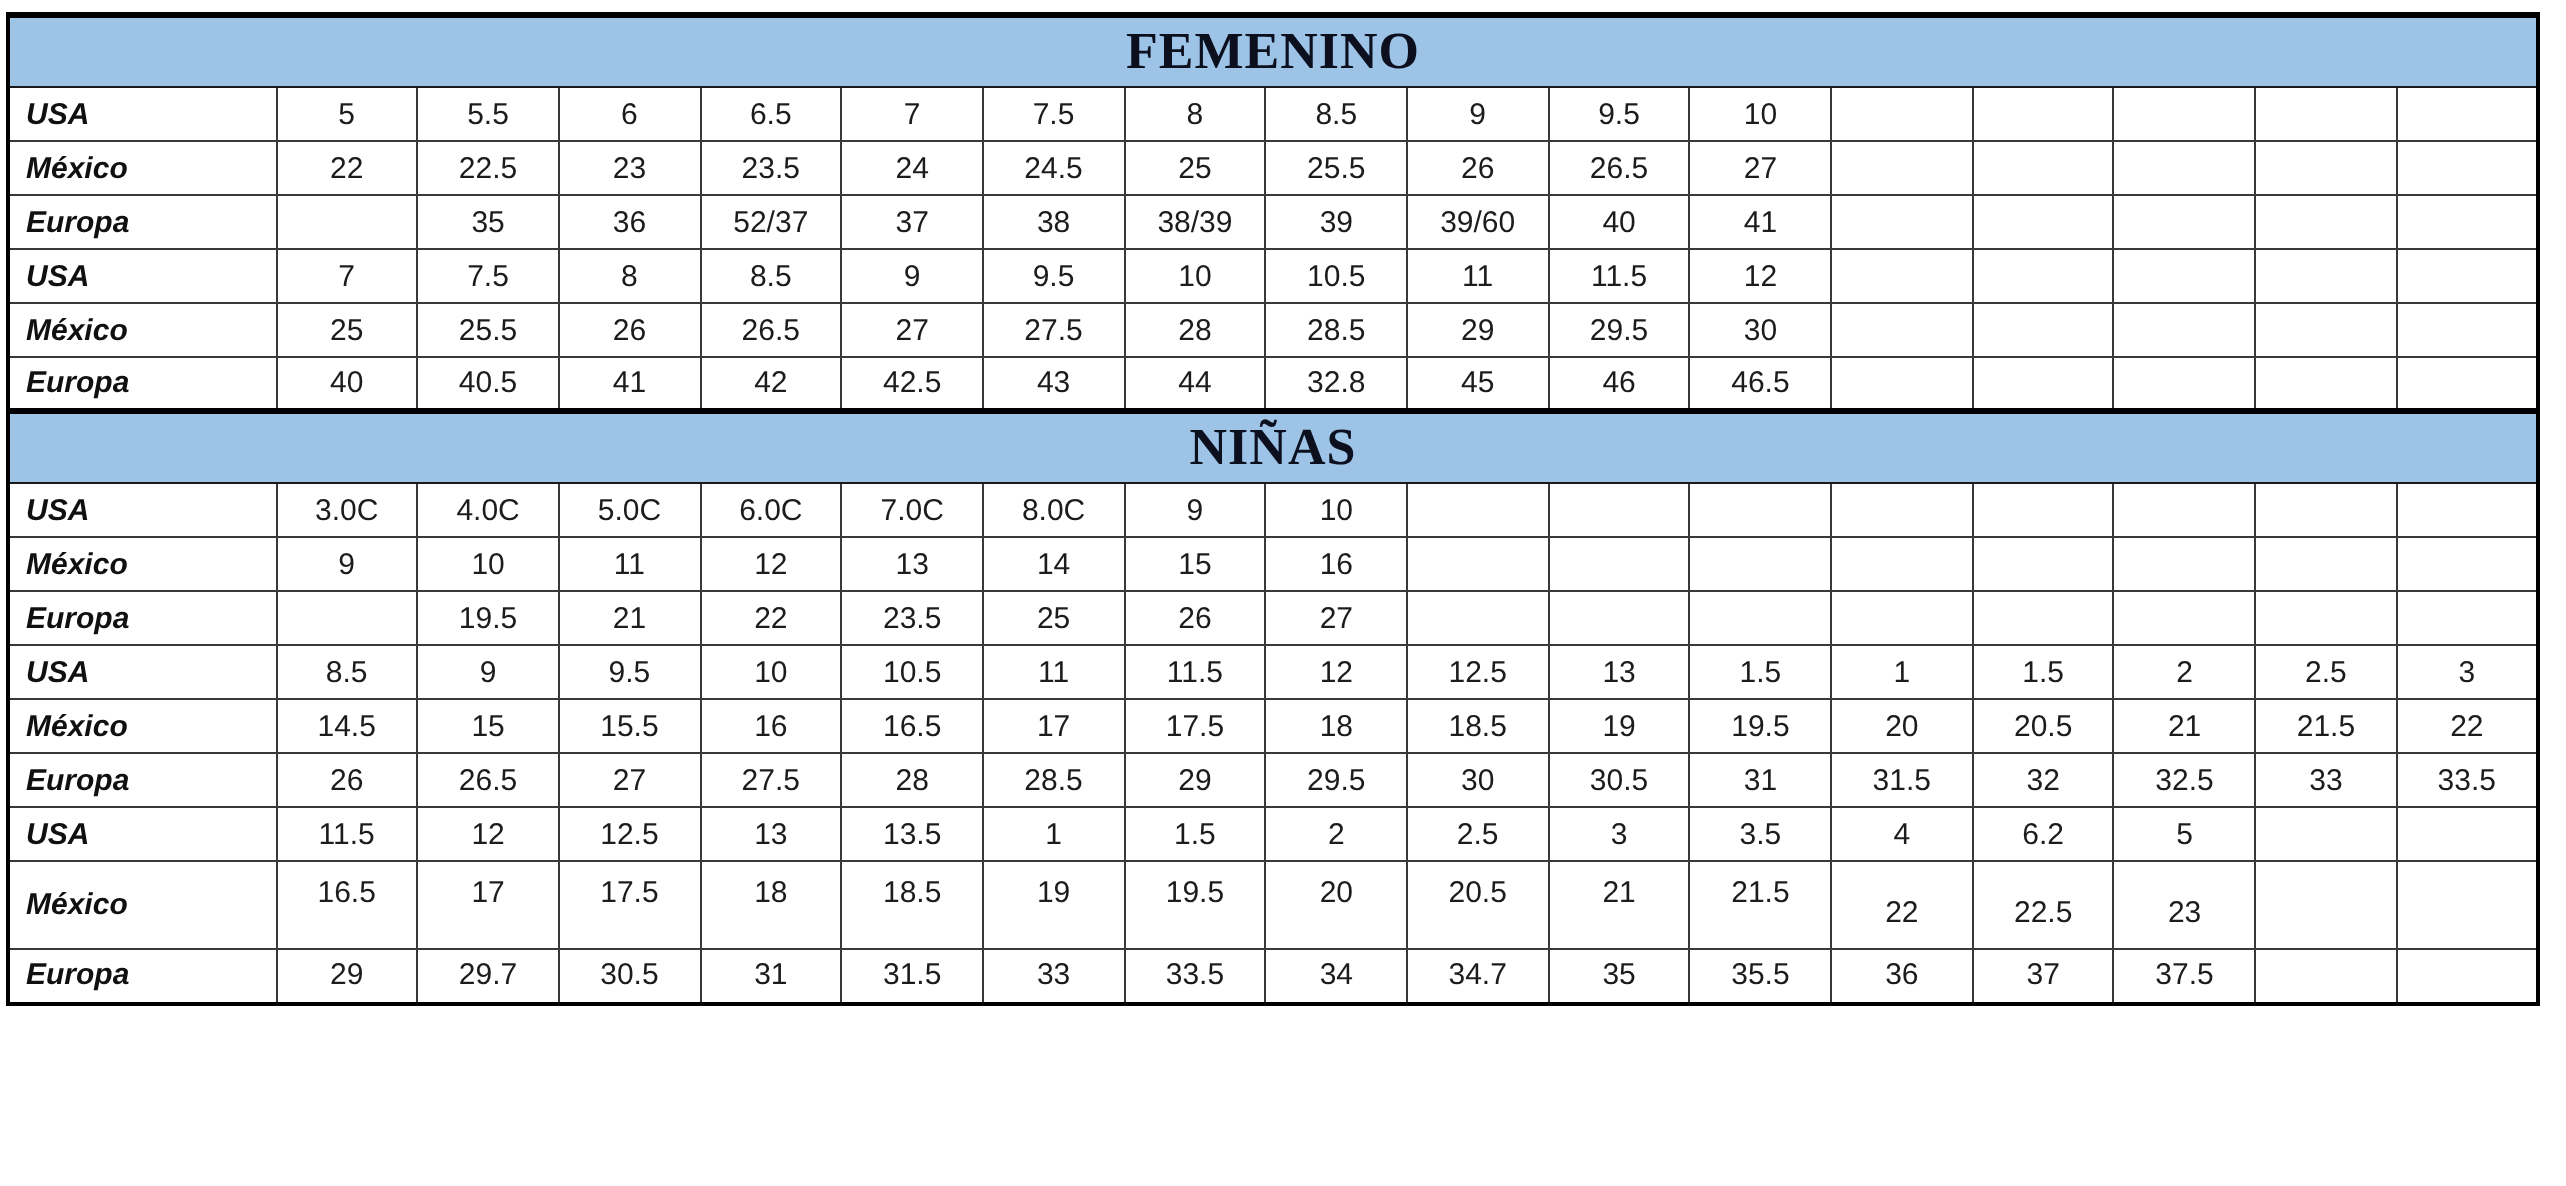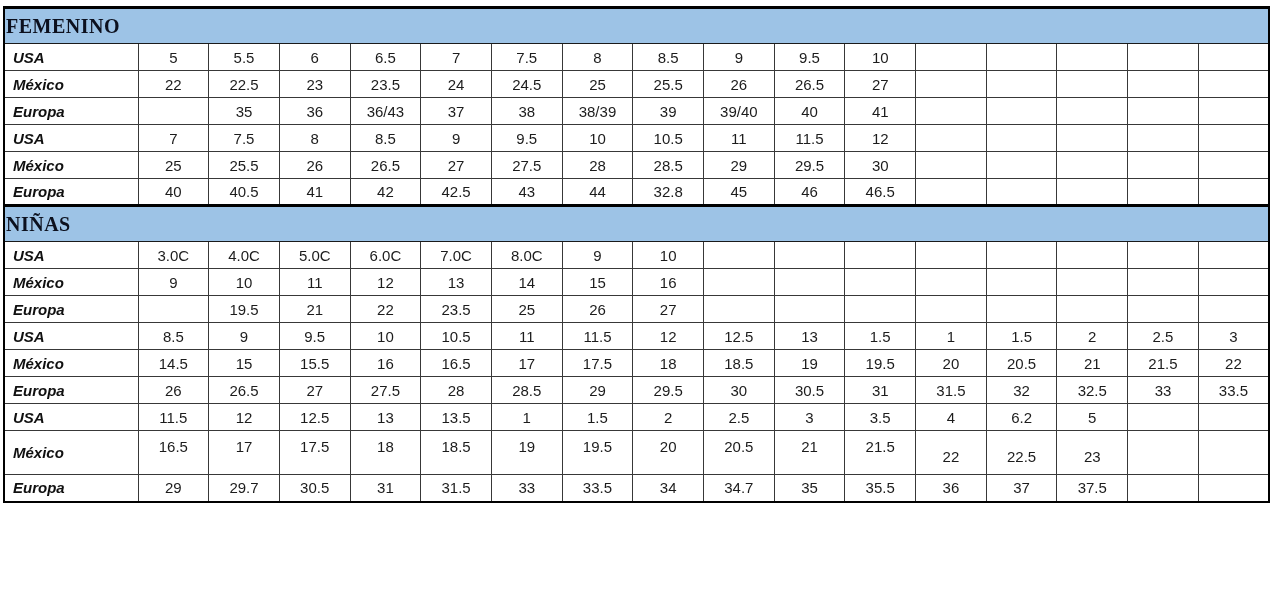--- a/index.html
+++ b/index.html
@@ -20,24 +20,25 @@
     width: 1267px;
     border: 2px solid #000000;
   }
   col.label-col { width: 134px; }
   tr.header-row { height: 36px; }
   tr.data-row { height: 27px; }
   td.section-header-cell {
     background: #9DC3E6;
     border-top: 3px solid #000000;
     border-bottom: 1px solid #1a1a1a;
+    text-align: center;
     vertical-align: middle;
     font-family: "Liberation Serif", serif;
     font-weight: bold;
-    font-size: 20px;
+    font-size: 26px;
     color: #0c101e;
     letter-spacing: 0.5px;
   }
   th.row-label {
     border: 1px solid #383838;
     text-align: left;
     vertical-align: middle;
     padding-left: 8px;
     font-style: italic;
     font-weight: bold;
@@ -126,26 +127,26 @@
           <td class="size-cell"></td>
           <td class="size-cell"></td>
           <td class="size-cell"></td>
           <td class="size-cell"></td>
         </tr>
         <tr class="data-row">
           <th class="row-label">Europa</th>
           <td class="size-cell"></td>
           <td class="size-cell">35</td>
           <td class="size-cell">36</td>
-          <td class="size-cell">36/43</td>
+          <td class="size-cell">52/37</td>
           <td class="size-cell">37</td>
           <td class="size-cell">38</td>
           <td class="size-cell">38/39</td>
           <td class="size-cell">39</td>
-          <td class="size-cell">39/40</td>
+          <td class="size-cell">39/60</td>
           <td class="size-cell">40</td>
           <td class="size-cell">41</td>
           <td class="size-cell"></td>
           <td class="size-cell"></td>
           <td class="size-cell"></td>
           <td class="size-cell"></td>
           <td class="size-cell"></td>
         </tr>
         <tr class="data-row">
           <th class="row-label">USA</th>

